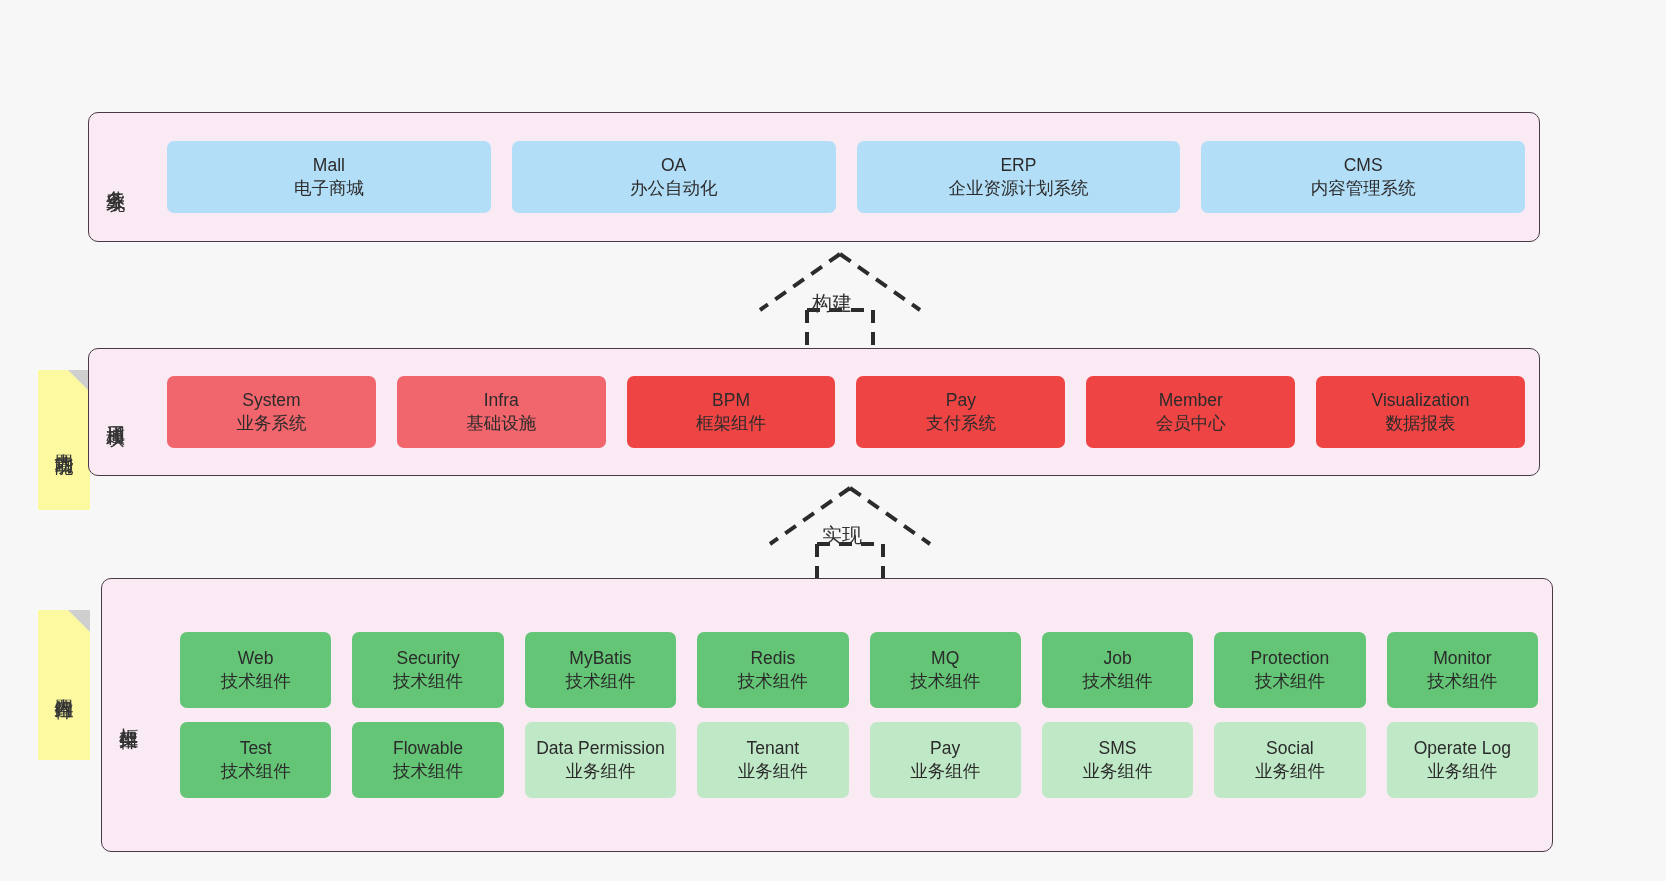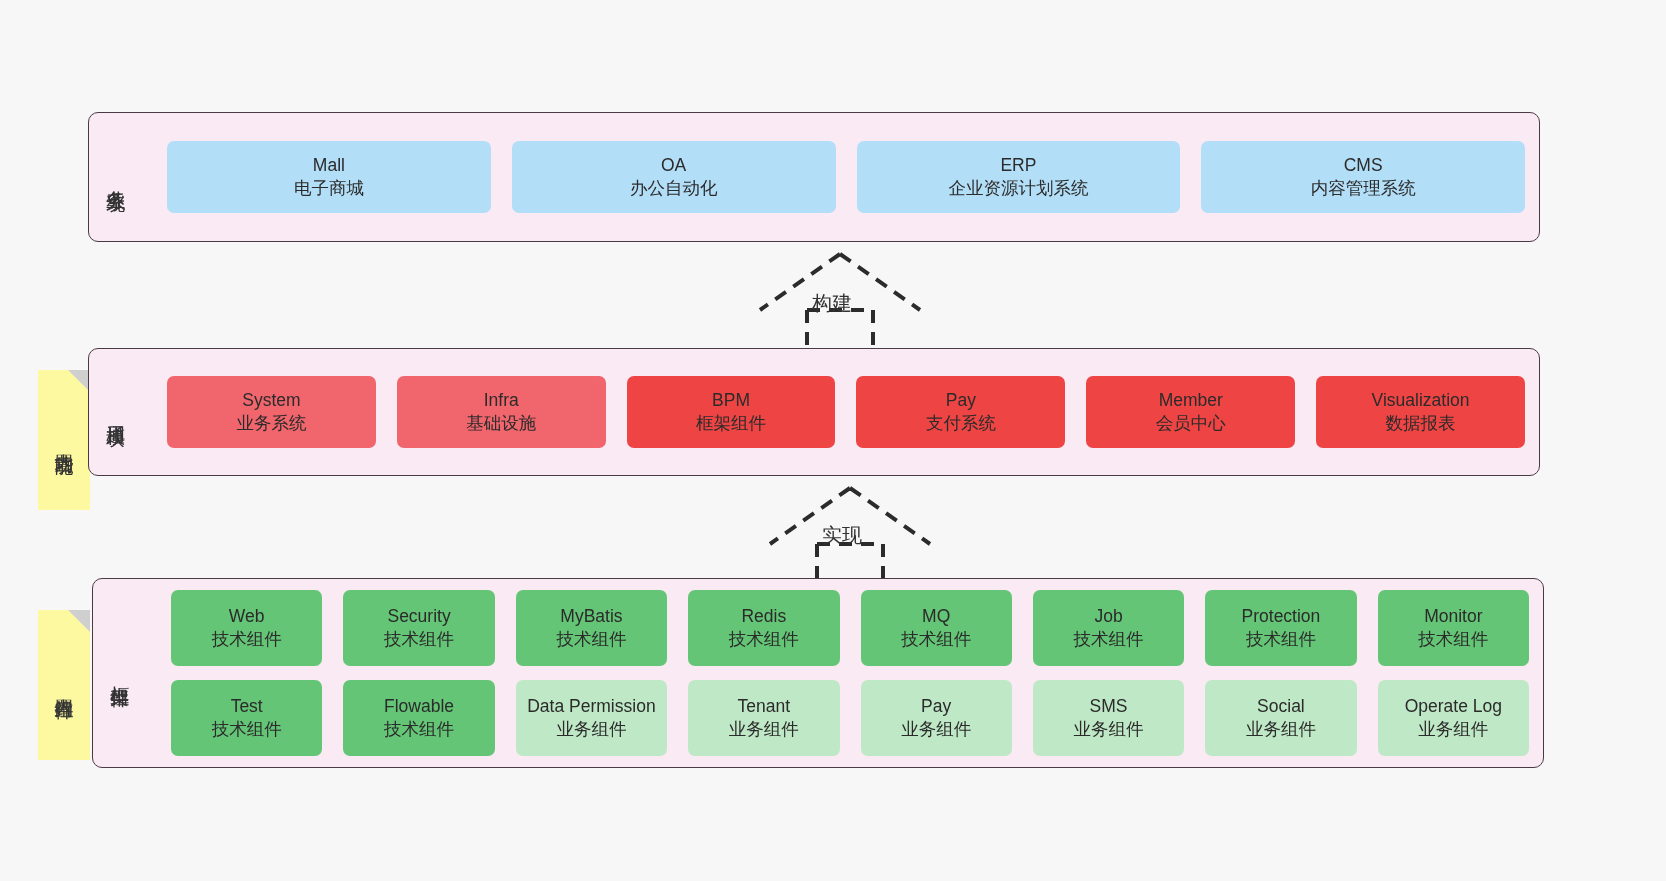--- a/index.html
+++ b/index.html
@@ -87,21 +87,21 @@
 
   .c-blue       { background: #b3def7; }
   .c-red        { background: #f1656c; }
   .c-pink       { background: #ef4444; }
   .c-green      { background: #63c575; }
   .c-lightgreen { background: #bfe8c6; }
 
   
   #layer-business  { left: 88px;  top: 112px; width: 1452px; height: 130px; }
   #layer-common    { left: 88px;  top: 348px; width: 1452px; height: 128px; }
-  #layer-framework { left: 92px;  top: 578px; width: 1452px; height: 190px; }
+  #layer-framework { left: 101px;  top: 578px; width: 1452px; height: 274px; }
 
   #layer-business  .layer-body { padding-left: 0; }
   #layer-business  .card, #layer-common .card { height: 72px; }
   #layer-framework .card { height: 76px; }
 
   
   .note {
     position: absolute;
     background: #fcf9a0;
     box-sizing: border-box;

